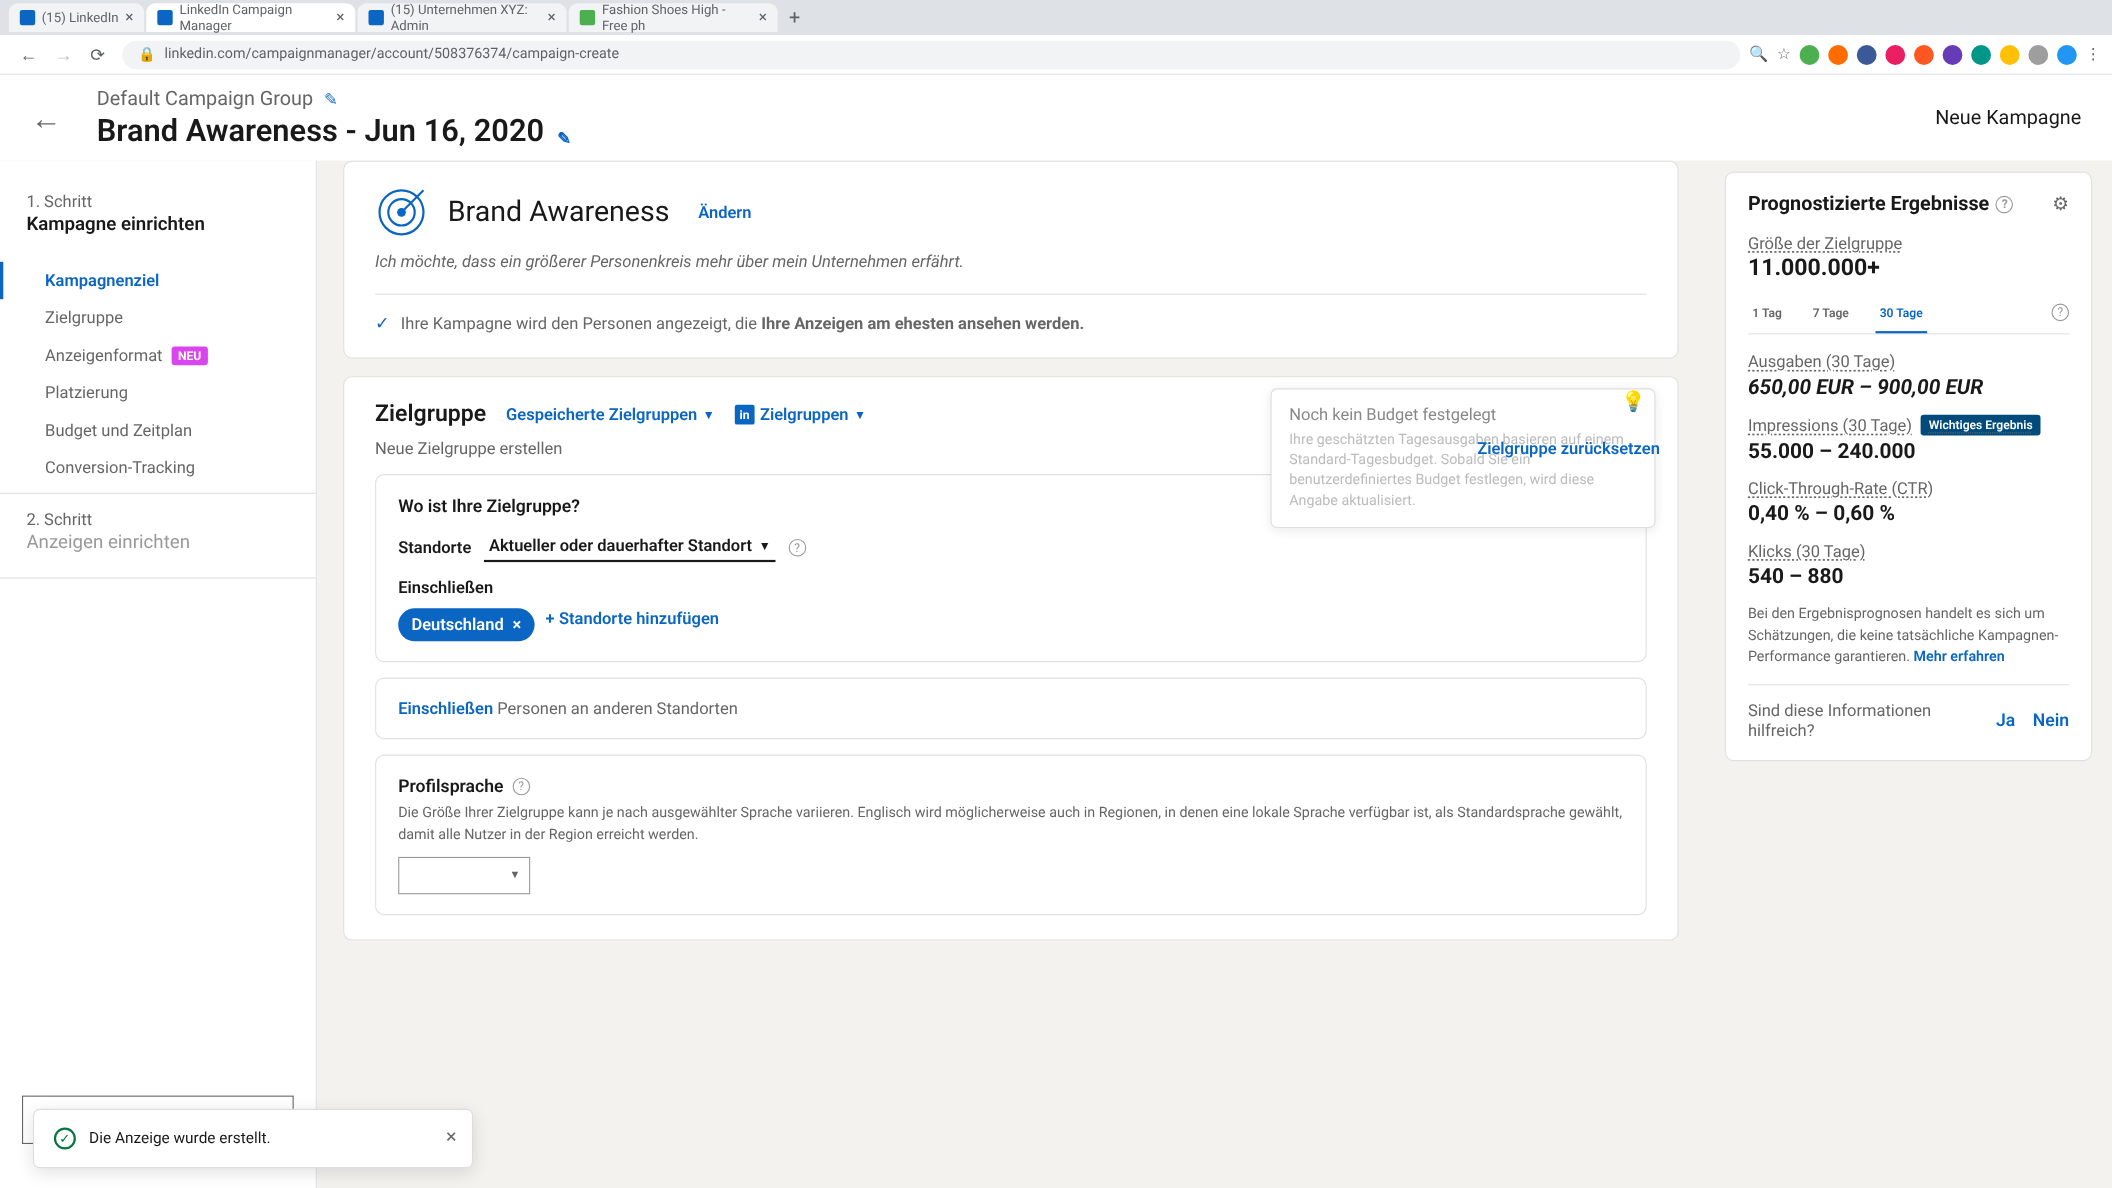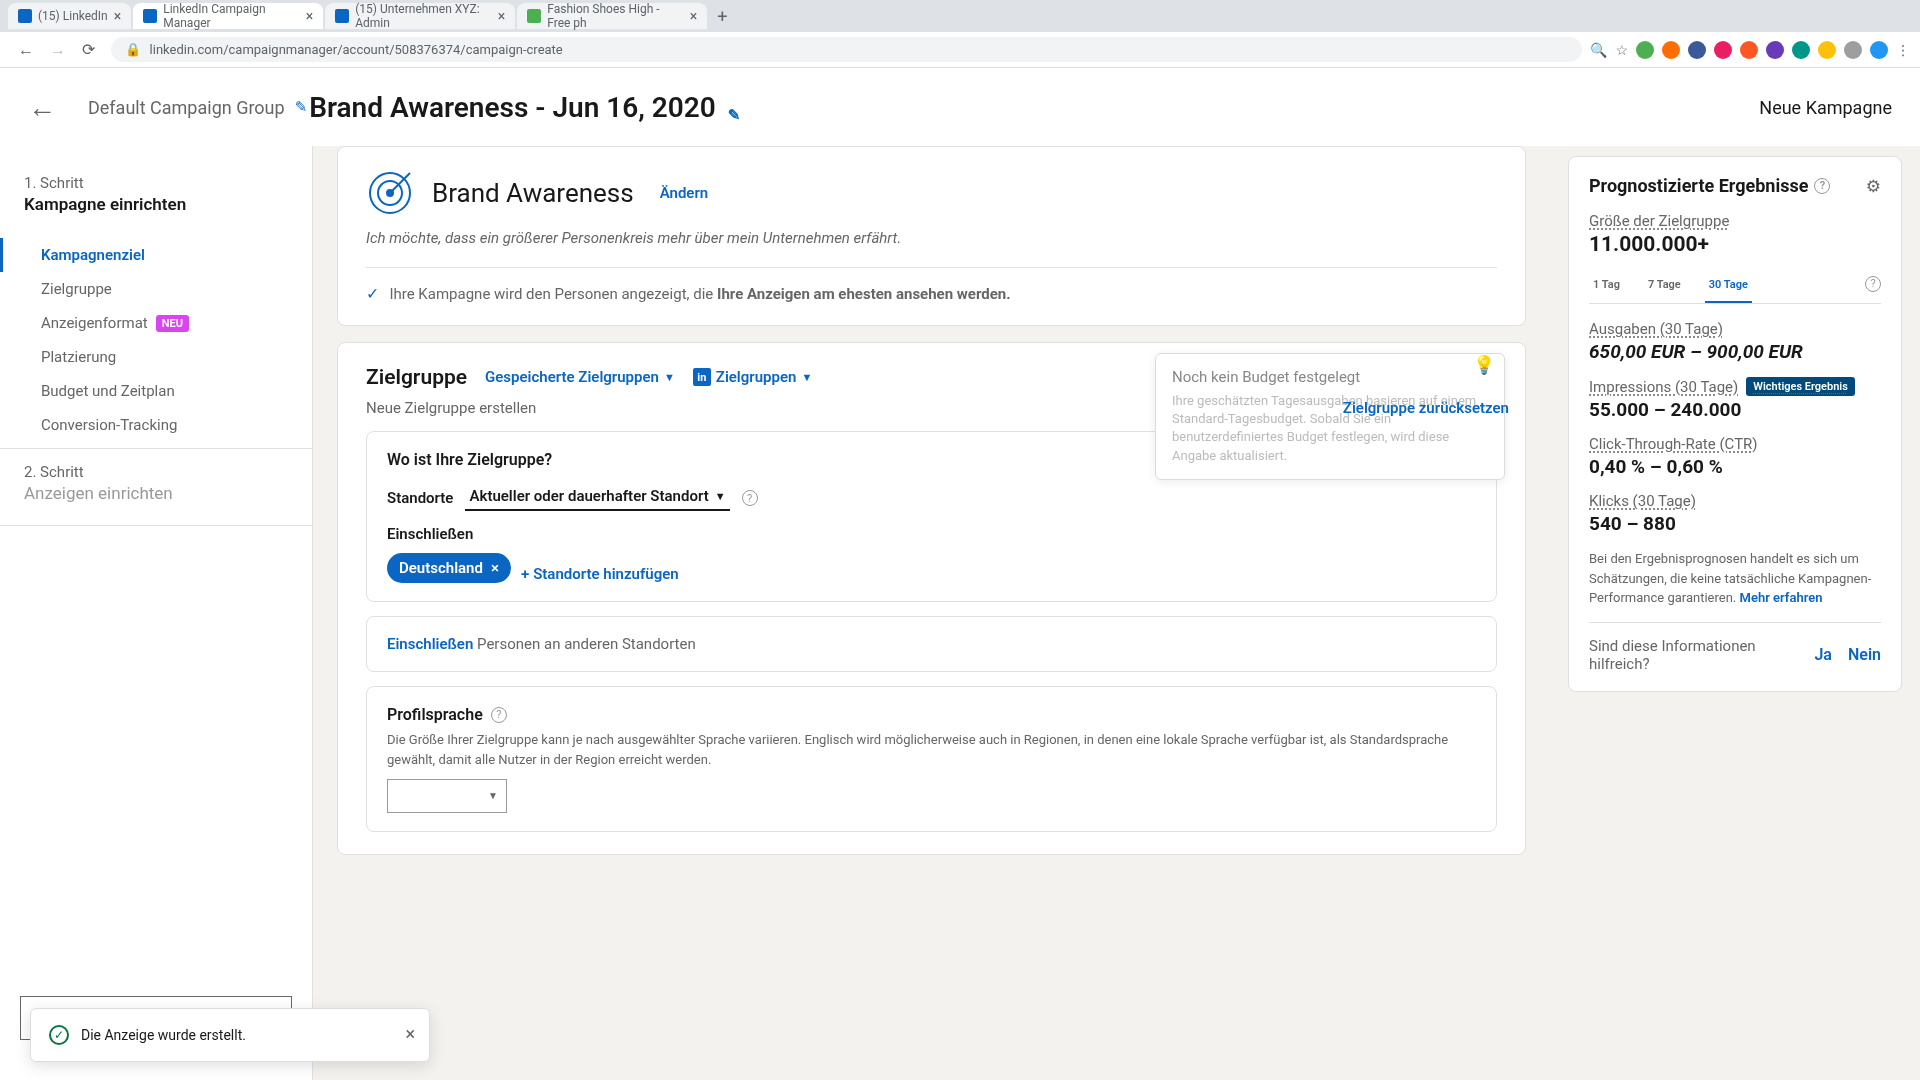--- a/index.html
+++ b/index.html
@@ -11,27 +11,27 @@
 .tab-close{color:#5f6368;font-size:14px;cursor:pointer}
 .new-tab{color:#5f6368;font-size:18px;padding:0 8px;cursor:pointer}
 .addr-bar{background:#fff;height:36px;display:flex;align-items:center;padding:0 10px;border-bottom:1px solid #dadce0}
 .nav-btn{color:#5f6368;padding:0 8px;font-size:16px;cursor:pointer}
 .url-field{flex:1;background:#f1f3f4;border-radius:16px;padding:5px 14px;font-size:13px;color:#5f6368;margin:0 8px;display:flex;align-items:center;gap:8px}
 .ext-icons{display:flex;gap:8px;align-items:center}
 .ext-icon{width:18px;height:18px;border-radius:50%}
 .app-header{background:#fff;height:78px;display:flex;align-items:center;padding:0 28px;justify-content:space-between}
 .header-left{display:flex;align-items:center;gap:32px}
 .back-arrow{font-size:28px;color:#666;cursor:pointer;font-weight:300}
-.title-block{display:flex;flex-direction:row;gap:2px}
+.title-block{display:flex;flex-direction:column;gap:2px}
 .campaign-group{font-size:18px;color:#666;display:flex;align-items:center;gap:10px}
 .campaign-name{font-size:28px;font-weight:600;color:#191919;display:flex;align-items:flex-end;gap:12px}
 .edit-icon{color:#0a66c2;font-size:15px;cursor:pointer}
 .new-campaign-label{font-size:18px;color:#191919}
 .layout{display:flex;height:calc(100% - 146px)}
-.sidebar{width:313px;background:#fff;border-right:1px solid #e0e0e0;padding:20px 0;display:flex;flex-direction:column}
+.sidebar{width:288px;background:#fff;border-right:1px solid #e0e0e0;padding:20px 0;display:flex;flex-direction:column}
 .step-block{padding:8px 24px 16px}
 .step-num{font-size:15px;color:#666}
 .step-title{font-size:17px;font-weight:600;color:#191919;margin-top:2px}
 .step-title.muted{color:#999;font-weight:400}
 .sub-items{margin-top:8px}
 .sub-item{padding:8px 24px 8px 38px;font-size:15px;color:#666;cursor:pointer;display:flex;align-items:center;gap:8px;border-left:3px solid transparent}
 .sub-item.active{color:#0a66c2;font-weight:600;border-left-color:#0a66c2}
 .badge-new{background:#d946ef;color:#fff;font-size:11px;font-weight:700;padding:2px 6px;border-radius:3px}
 .divider{border-top:1px solid #e0e0e0;margin:6px 0}
 .back-account{margin:auto 20px 20px;border:1px solid #666;background:#fff;padding:12px;text-align:center;font-size:16px;font-weight:600;color:#666;cursor:pointer}
@@ -56,21 +56,21 @@
 .bulb{position:absolute;right:8px;top:0;color:#0a66c2;font-size:18px}
 .create-audience{font-size:15px;color:#666;margin:10px 0 6px}
 .reset-link{color:#0a66c2;font-size:15px;font-weight:600;cursor:pointer;position:absolute;right:16px;top:56px;z-index:6}
 .sub-card{border:1px solid #e0e0e0;border-radius:8px;padding:18px 20px;margin-top:14px}
 .q-label{font-size:16px;font-weight:600;margin-bottom:16px}
 .loc-row{display:flex;align-items:center;gap:12px;margin-bottom:14px}
 .loc-label{font-size:15px;font-weight:600}
 .loc-dd{font-size:15px;font-weight:600;color:#191919;border-bottom:2px solid #191919;padding:2px 4px 4px;cursor:pointer;display:flex;align-items:center;gap:6px}
 .help-circ{border:1px solid #999;color:#999;border-radius:50%;width:16px;height:16px;font-size:11px;display:inline-flex;align-items:center;justify-content:center;cursor:pointer}
 .include-label{font-size:15px;font-weight:600;margin-bottom:10px}
-.chip-row{display:flex;align-items:flex-end;gap:10px}
+.chip-row{display:flex;align-items:flex-start;gap:10px}
 .chip{background:#0a66c2;color:#fff;padding:6px 12px;border-radius:18px;font-size:15px;font-weight:600;display:flex;align-items:center;gap:8px}
 .chip-x{cursor:pointer;font-size:15px}
 .add-loc{color:#0a66c2;font-size:15px;font-weight:600;cursor:pointer;display:flex;align-items:center;gap:4px}
 .exclude-row{font-size:15px}
 .exclude-row .ex-label{color:#0a66c2;font-weight:600}
 .exclude-row .ex-rest{color:#666}
 .profile-lang{display:flex;align-items:center;gap:8px;margin-bottom:6px}
 .profile-lang .pl-label{font-size:16px;font-weight:600}
 .pl-desc{font-size:13px;color:#666;line-height:1.5}
 .lang-dd{border:1px solid #999;padding:8px 28px 8px 10px;margin-top:10px;display:inline-block;position:relative;cursor:pointer;min-width:120px}

